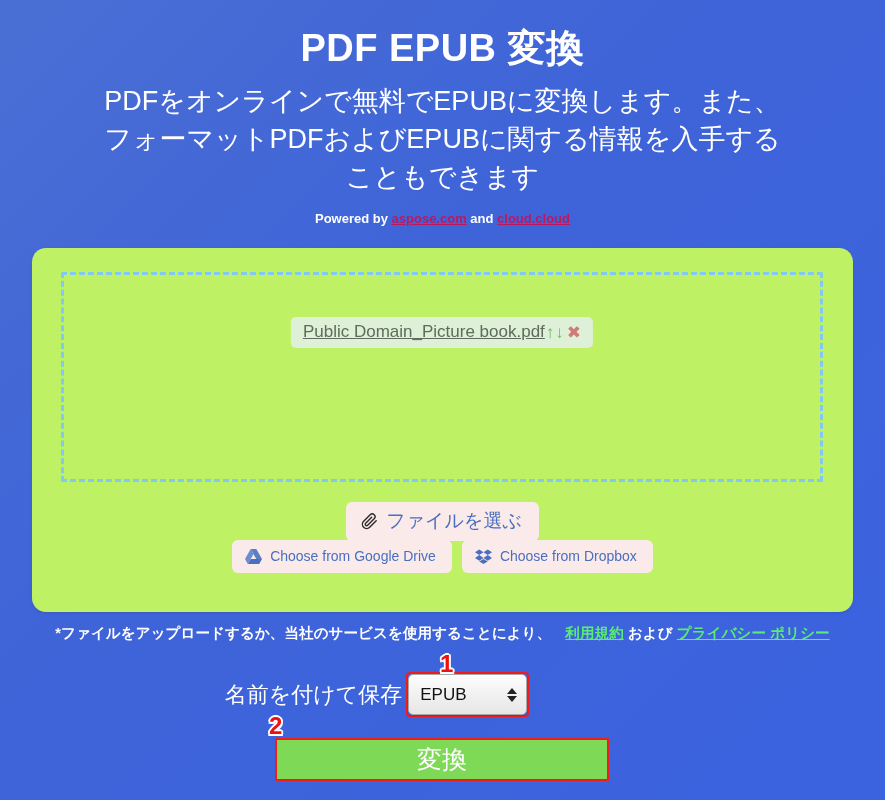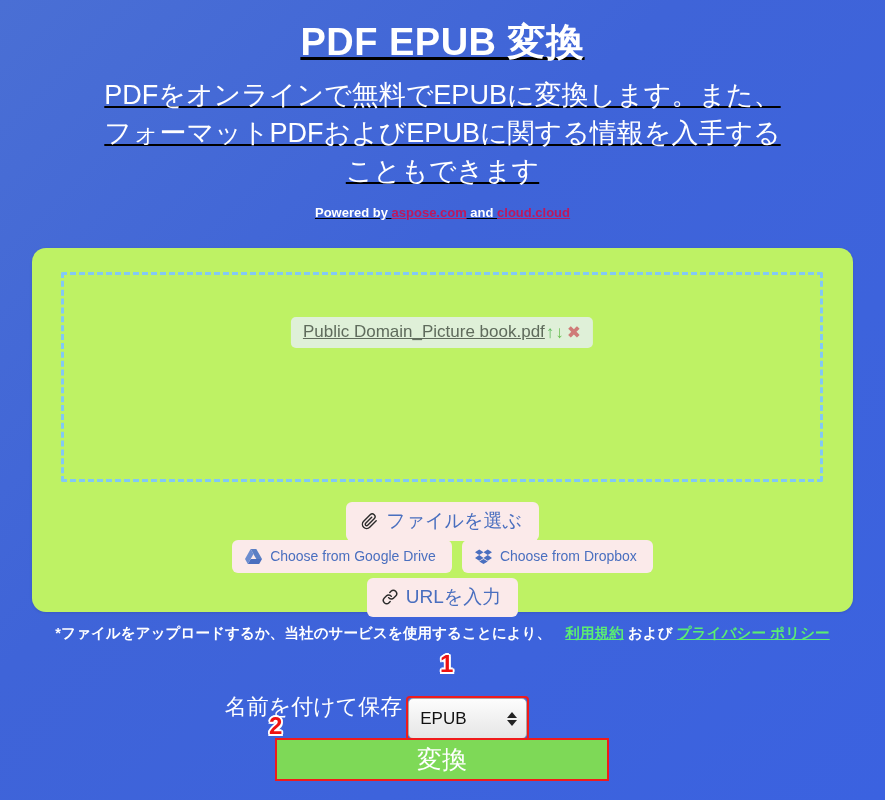--- a/index.html
+++ b/index.html
@@ -12,22 +12,21 @@
     overflow: hidden;
     background: linear-gradient(135deg, #4a6fd4 0%, #3f64d8 40%, #3b62e0 100%);
     font-family: "Liberation Sans", "DejaVu Sans", sans-serif;
     position: relative;
     -webkit-font-smoothing: antialiased;
   }
 
   
   .hero {
     text-align: center;
-    padding-top: 12px;
-    text-decoration: underline;
+    padding-top: 18px;
   }
   .hero-title {
     color: #ffffff;
     font-size: 38px;
     font-weight: bold;
     letter-spacing: 0.5px;
     line-height: 1.2;
     margin: 0;
     padding-top: 8px;
   }
@@ -168,21 +167,20 @@
     color: #ffffff;
     font-size: 22px;
     font-weight: 500;
   }
   .select-wrap {
     position: relative;
     border: 2px solid #f01b1b;
     border-radius: 4px;
     padding: 0;
     line-height: 0;
-    margin-top: 24px;
   }
   .fmt-select {
     -webkit-appearance: none;
     appearance: none;
     background: linear-gradient(180deg, #fdfdfd 0%, #f0f0f0 55%, #e6e6e6 100%);
     border: 1px solid #a9a9a9;
     border-radius: 5px;
     width: 119px;
     height: 41px;
     font-size: 17px;
@@ -302,31 +300,20 @@
     <button class="src-btn small">
       <span class="ic">
         <svg width="17" height="15" viewBox="0 0 48 42">
           <path d="M12 1L0 9l12 8 12-8zM36 1L24 9l12 8 12-8zM0 25l12 8 12-8-12-8zM36 17l-12 8 12 8 12-8zM12 35l12 7 12-7-12-7z" fill="#4a6fbf"></path>
         </svg>
       </span>
       <span>Choose from Dropbox</span>
     </button>
   </div>
 
-  <div class="btn-row row3">
-    <button class="src-btn big">
-      <span class="ic">
-        <svg width="16" height="16" viewBox="0 0 24 24" fill="none" stroke="#2b2b2b" stroke-width="2.2" stroke-linecap="round" stroke-linejoin="round">
-          <path d="M10 13a5 5 0 0 0 7.54.54l3-3a5 5 0 0 0-7.07-7.07l-1.72 1.71"></path>
-          <path d="M14 11a5 5 0 0 0-7.54-.54l-3 3a5 5 0 0 0 7.07 7.07l1.71-1.71"></path>
-        </svg>
-      </span>
-      <span>URLを入力</span>
-    </button>
-  </div>
 </div>
 
 <div class="terms">
   <span>*ファイルをアップロードするか、当社のサービスを使用することにより、</span><span class="gap"></span><a href="#">利用規約</a>
   <span>および</span>
   <a href="#">プライバシー ポリシー</a>
 </div>
 
 <div class="saveas-row">
   <span class="saveas-label">名前を付けて保存</span>

